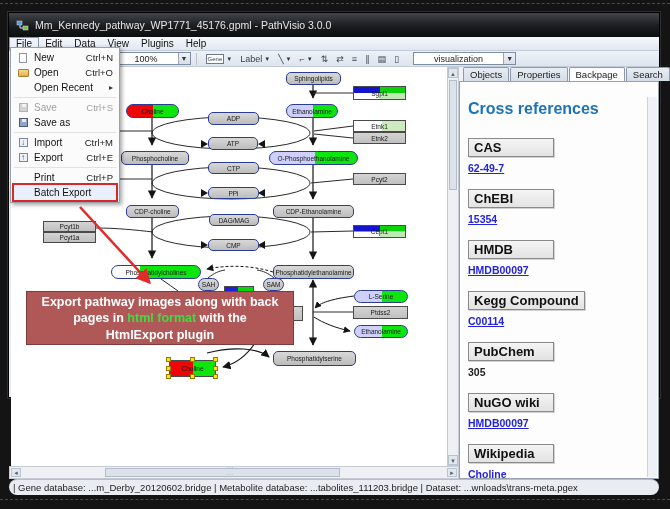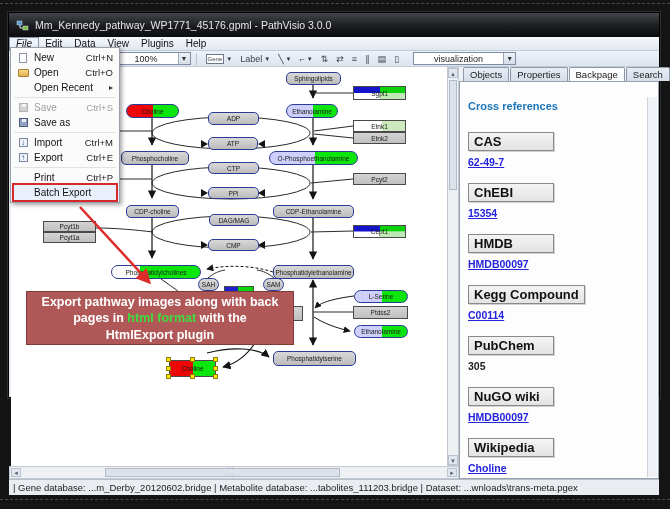--- a/index.html
+++ b/index.html
@@ -9,21 +9,21 @@
   .frame::before{content:"";position:absolute;left:0;right:0;top:3px;border-top:1px dashed #4a4a4a;}
   .frame::after{content:"";position:absolute;left:0;right:0;top:499px;border-top:1px dashed #4a4a4a;}
   .window{position:absolute;left:8px;top:12px;width:652px;height:386px;background:#e9edf4;border:1px solid #000;box-shadow:0 0 0 1px #2e2e2e;}
 
   
   .titlebar{position:absolute;left:0;top:0;right:0;height:24px;background:linear-gradient(180deg,#42454a,#1b1c1f 55%,#0c0d0f);display:flex;align-items:center;gap:6px;padding-left:7px;color:#e6e6e6;font-size:10.5px;}
 
   
   .menubar{position:absolute;top:24px;left:0;right:0;height:14px;background:linear-gradient(#f5f8fc,#e1e7f1);border-bottom:1px solid #c3cbd7;display:flex;align-items:center;font-size:10px;color:#111;}
   .menubar .mi{padding:0 6px;height:13px;line-height:13px;}
-  .menubar .mi.active{border:1px solid #8a97a8;background:#eef3fb;height:14px;line-height:12px;font-style:italic;}
+  .menubar .mi.active{border:1px solid #8a97a8;background:#eef3fb;height:14px;line-height:12px;}
 
   
   .toolbar{position:absolute;top:38px;left:0;right:0;height:16px;background:linear-gradient(#eef2f8,#dde4ef);border-bottom:1px solid #c3cbd7;display:flex;align-items:center;font-size:9px;color:#222;}
   .tlabel{margin-left:76px;font-size:9px;}
   .combo{display:inline-flex;align-items:center;background:#fff;border:1px solid #7f8da0;height:13px;font-size:9px;margin-left:3px;}
   .combo .cval{padding:0 20px;min-width:44px;}
   .combo .dd{width:12px;text-align:center;background:linear-gradient(#eef2f8,#d6deea);border-left:1px solid #9aa6b6;font-size:7px;color:#333;height:100%;line-height:12px;}
   .tsep{width:1px;height:12px;background:#b9c2cf;margin:0 5px;}
   .tbtn{display:inline-flex;align-items:center;height:13px;padding:0 3px;margin:0 1px;color:#39414f;font-size:9px;}
   .tbtn .g{font-size:9px;}
@@ -59,30 +59,30 @@
   .hscroll .sb-btn{position:absolute;top:1px;width:10px;height:9px;font-size:6px;color:#5a6472;text-align:center;line-height:9px;background:#e2e7ee;border:1px solid #b9c2cf;}
   .hscroll .thumb{position:absolute;left:95px;top:1px;width:235px;height:9px;background:#dde2ea;border:1px solid #b3bcc9;}
   .hscroll .thumb::after{content:"⋮⋮";position:absolute;left:50%;top:-2px;transform:rotate(90deg);font-size:7px;color:#9aa4b2;}
 
   
   .sidebar{position:absolute;left:450px;top:54px;width:200px;height:412px;background:#eef1f5;}
   .tabs{display:flex;height:14px;padding-left:4px;gap:1px;font-size:9.5px;color:#222;}
   .tab{padding:0 6px;line-height:13px;background:linear-gradient(#e8edf4,#d6dde8);border:1px solid #8d99a9;border-bottom:none;border-radius:2px 2px 0 0;}
   .tab.active{background:#fbfcfe;position:relative;z-index:2;font-weight:normal;}
   .sidepanel{position:absolute;left:0;top:14px;right:0;bottom:0;background:#fdfdfe;border:1px solid #97a2b1;padding:14px 0 0 8px;overflow:hidden;}
-  .xref-heading{color:#1b74b8;font-weight:bold;font-size:11px;margin:4px 0 20px 0;}
+  .xref-heading{color:#1b74b8;font-weight:bold;font-size:16px;margin:4px 0 20px 0;}
   .xsec{margin-bottom:15px;}
   .xsec .hdr{width:max-content;min-width:86px;border:1px solid #8a8a8a;background:linear-gradient(#f4f4f4,#e3e3e3);box-shadow:1px 1px 0 #d2d2d2;font-weight:bold;font-size:13px;padding:1px 5px;color:#111;}
   .xsec .val{margin-top:5px;font-size:10.5px;font-weight:bold;color:#222;}
   .xsec .val.link{color:#2323dd;text-decoration:underline;}
   .expr-heading{font-weight:bold;font-size:11.5px;color:#111;margin-top:4px;}
   .sscroll{position:absolute;right:1px;top:15px;bottom:1px;width:10px;background:#eef1f5;border-left:1px solid #cdd4dd;}
 
   
-  .statusbar{position:absolute;left:0;top:466px;right:0;height:16px;background:#e9edf2;border-top:1px solid #b6bec9;font-size:9.5px;color:#1c1c1c;line-height:15px;padding-left:4px;white-space:nowrap;overflow:hidden;}
+  .statusbar{position:absolute;left:0;top:466px;right:0;height:16px;background:#e9edf2;border-top:1px solid #b6bec9;font-size:9.5px;color:#1c1c1c;line-height:15px;padding-left:4px;white-space:nowrap;overflow:hidden;border-radius:8px;}
 
   
   .filemenu{position:absolute;left:1px;top:34px;width:110px;background:#fbfbfc;border:1px solid #979fa9;box-shadow:2px 2px 4px rgba(0,0,0,.35);z-index:30;padding:2px 0;}
   .fmi{position:relative;display:flex;align-items:center;height:15px;padding:0 6px 0 4px;font-size:10px;color:#111;}
   .fmi .icell{width:16px;height:12px;display:flex;align-items:center;justify-content:center;margin-right:3px;flex:none;}
   .fmi .lbl{flex:1;}
   .fmi .sc{font-size:9.5px;color:#222;}
   .fmi.dis .lbl,.fmi.dis .sc{color:#a0a0a0;}
   .fmi.dis .icell{opacity:.45;filter:grayscale(1);}
   .fmi .sub{font-size:8px;color:#333;}

